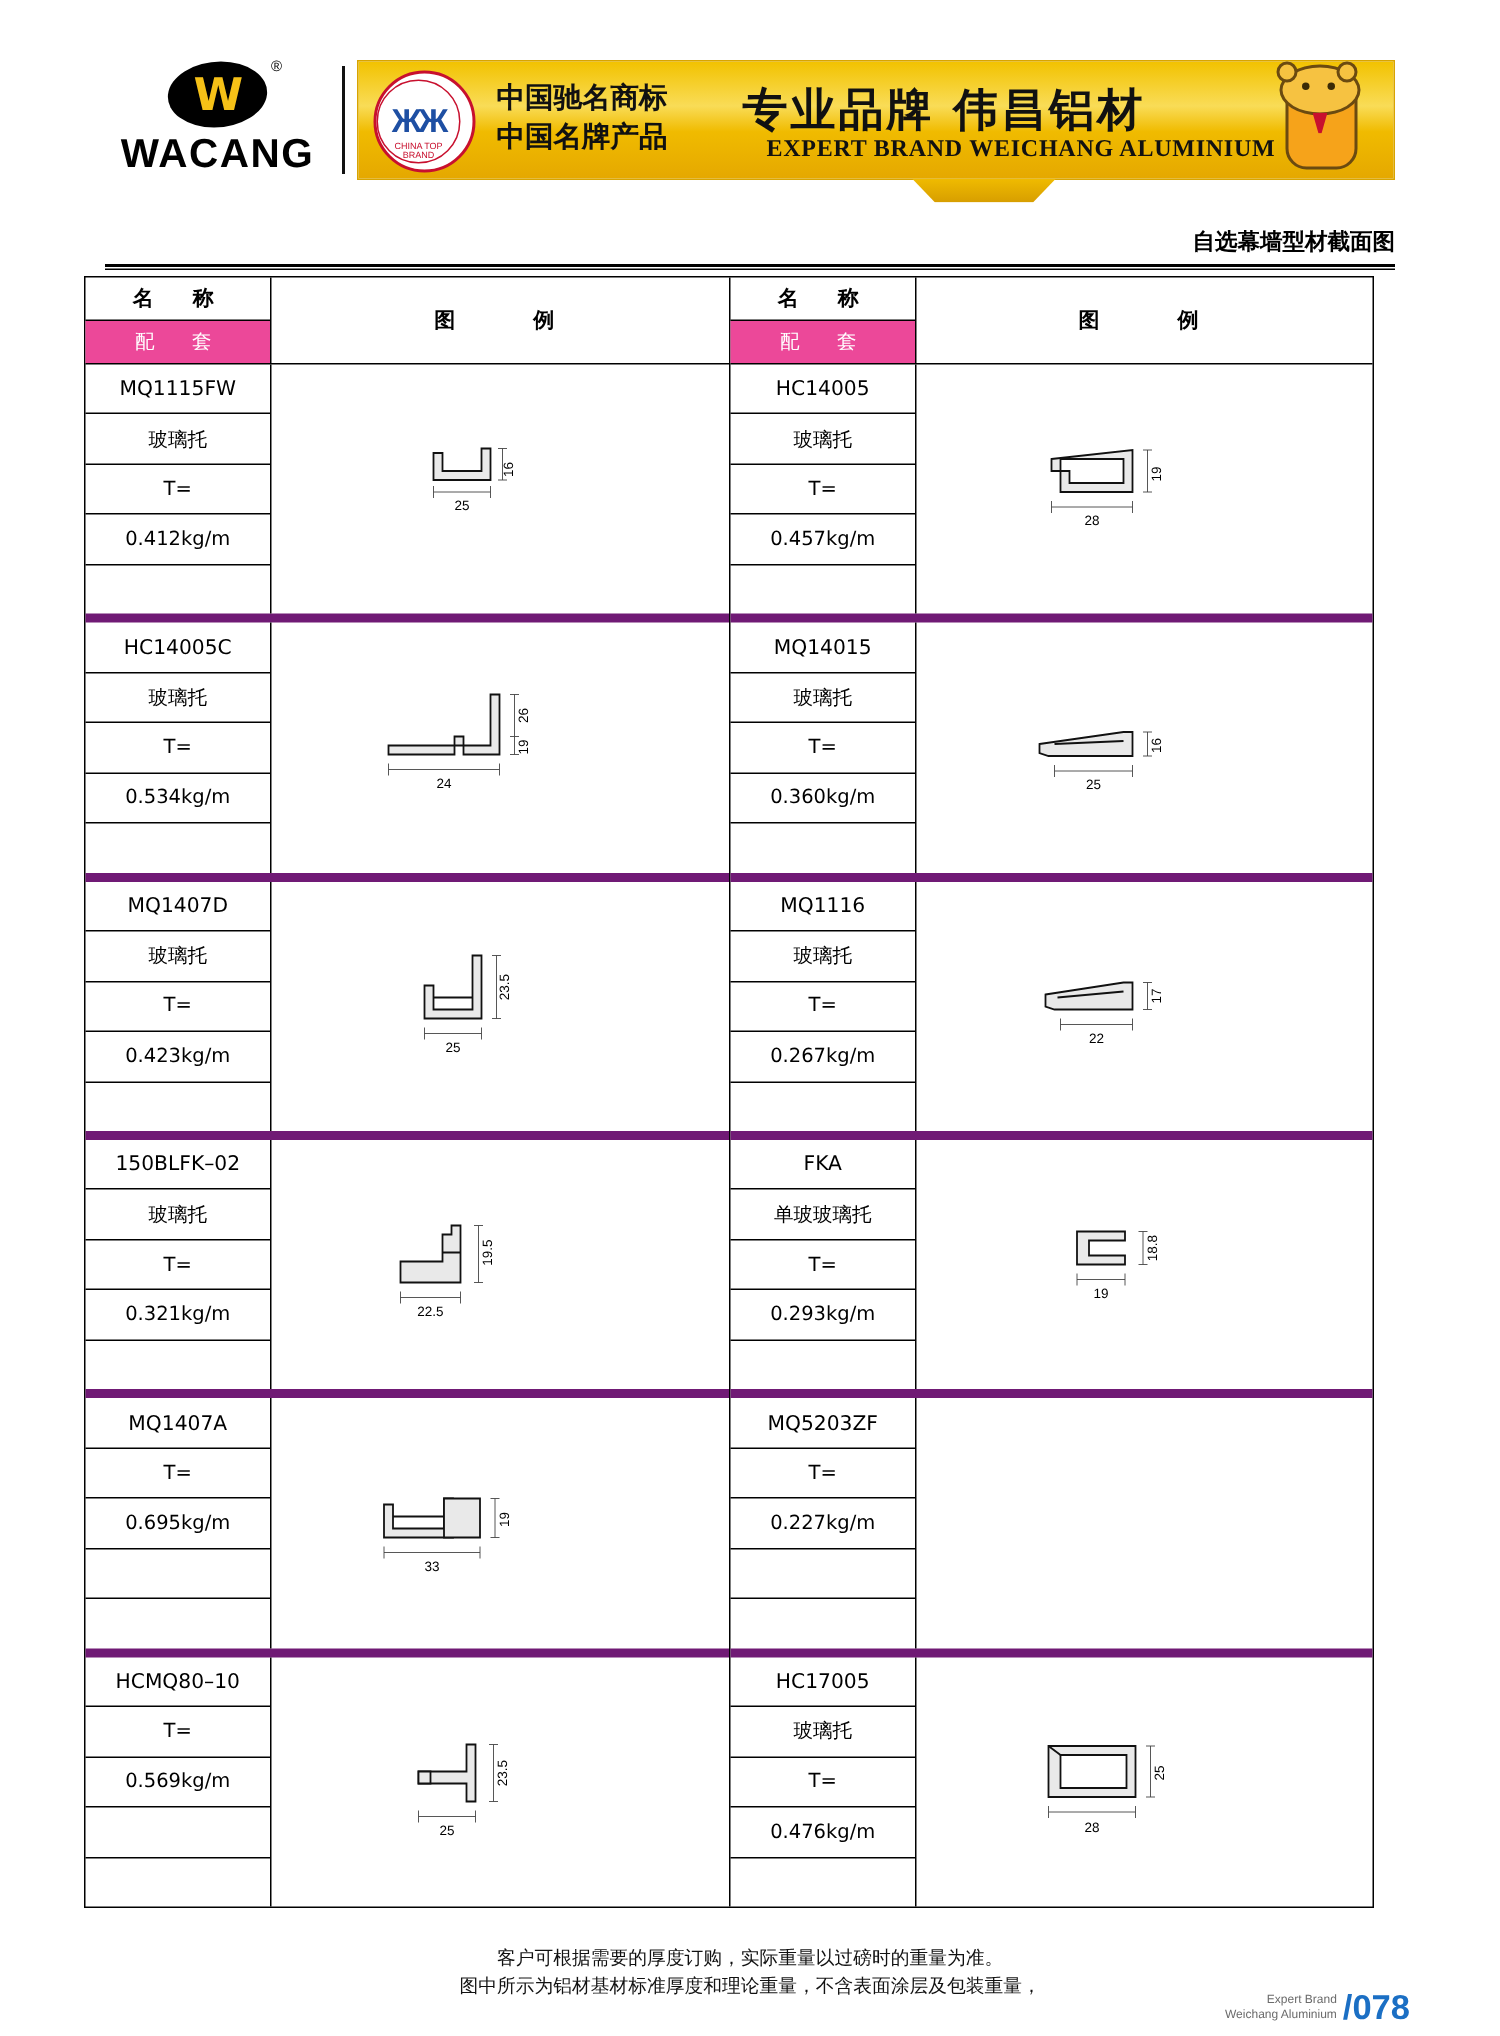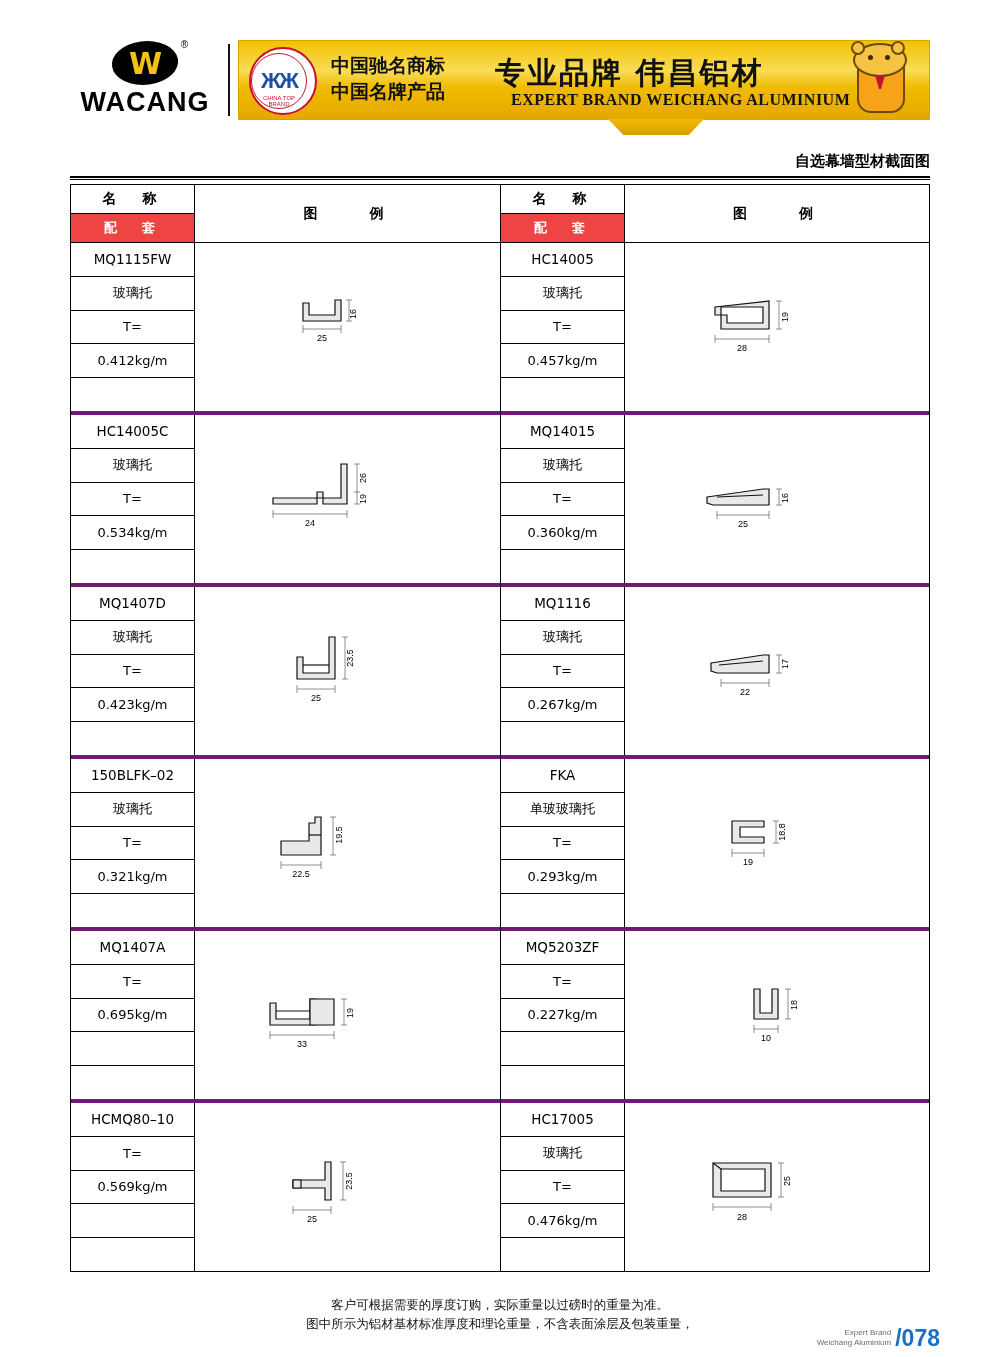--- a/index.html
+++ b/index.html
@@ -114,53 +114,53 @@
   }
   .header-rule2 {
     position:absolute; left:70px; top:179px; width:860px; height:1px; background:#000;
   }
   .section-title {
     position:absolute; right:70px; top:152px; font-size:15px; font-weight:bold;
     font-family:"DejaVu Sans","Liberation Sans",sans-serif; color:#000;
   }
   
   .sheet {
-    position:absolute; left:70px; top:184px; width:860px; height:1088px;
+    position:absolute; left:56px; top:184px; width:860px; height:1088px;
     border:1px solid #000;
     display:flex;
   }
   .col-half {
     width:50%; height:100%; display:flex; flex-direction:column;
   }
   .col-half + .col-half { border-left:1px solid #000; }
   .hdr {
     display:flex; height:58px; border-bottom:1px solid #000;
   }
   .hdr-left {
     width:124px; border-right:1px solid #000; display:flex; flex-direction:column;
   }
   .hdr-name {
     height:29px; display:flex; align-items:center; justify-content:center;
     font-size:14px; font-weight:bold; letter-spacing:6px;
     font-family:"DejaVu Sans","Liberation Sans",sans-serif;
     border-bottom:1px solid #000;
   }
   .hdr-sub {
-    height:28px; background:#ef4444; color:#fff;
+    height:28px; background:#ec4899; color:#fff;
     display:flex; align-items:center; justify-content:center;
-    font-size:13px; font-weight:bold; letter-spacing:6px;
+    font-size:13px; font-weight:normal; letter-spacing:6px;
     font-family:"DejaVu Sans","Liberation Sans",sans-serif;
   }
   .hdr-fig {
     flex:1; display:flex; align-items:center; justify-content:center;
     font-size:14px; font-weight:bold; letter-spacing:8px;
     font-family:"DejaVu Sans","Liberation Sans",sans-serif;
   }
   .row {
-    display:flex; border-bottom:4px solid #701a75; flex:1 1 0;
+    display:flex; border-bottom:6px solid #701a75; flex:1 1 0;
   }
   .row.last { border-bottom:none; }
   .row-left {
     width:124px; border-right:1px solid #000; display:flex; flex-direction:column;
   }
   .cellrow {
     flex:1 1 0; border-bottom:1px solid #000;
     display:flex; align-items:center; justify-content:center;
     font-size:13px;
     font-family:"DejaVu Sans","Liberation Sans",sans-serif;
@@ -560,39 +560,20 @@
     </div>
 
     <div class="row">
       <div class="row-left">
         <div class="cellrow code">MQ5203ZF</div>
         <div class="cellrow">T=</div>
         <div class="cellrow">0.227kg/m</div>
         <div class="cellrow"></div>
         <div class="cellrow blank"></div>
       </div>
-      <div class="row-fig">
-        <div class="fig-wrap">
-          <svg width="150" height="120" viewBox="0 0 150 120">
-            <g fill="#e9e9e9" stroke="#111" stroke-width="1.2">
-              <path d="M52 34 L58 34 L58 58 L70 58 L70 34 L76 34 L76 64 L52 64 Z"></path>
-            </g>
-            <g stroke="#444" stroke-width="0.6" fill="none">
-              <line x1="86" y1="34" x2="86" y2="64"></line>
-              <line x1="83" y1="34" x2="89" y2="34"></line>
-              <line x1="83" y1="64" x2="89" y2="64"></line>
-              <line x1="52" y1="74" x2="76" y2="74"></line>
-              <line x1="52" y1="70" x2="52" y2="78"></line>
-              <line x1="76" y1="70" x2="76" y2="78"></line>
-            </g>
-            <text x="95" y="50" font-size="9" font-family="Liberation Sans, sans-serif" transform="rotate(-90 95 50)" text-anchor="middle">18</text>
-            <text x="64" y="86" font-size="9" font-family="Liberation Sans, sans-serif" text-anchor="middle">10</text>
-          </svg>
-        </div>
-      </div>
     </div>
 
     <div class="row last">
       <div class="row-left">
         <div class="cellrow code">HC17005</div>
         <div class="cellrow">玻璃托</div>
         <div class="cellrow">T=</div>
         <div class="cellrow">0.476kg/m</div>
         <div class="cellrow blank"></div>
       </div>

